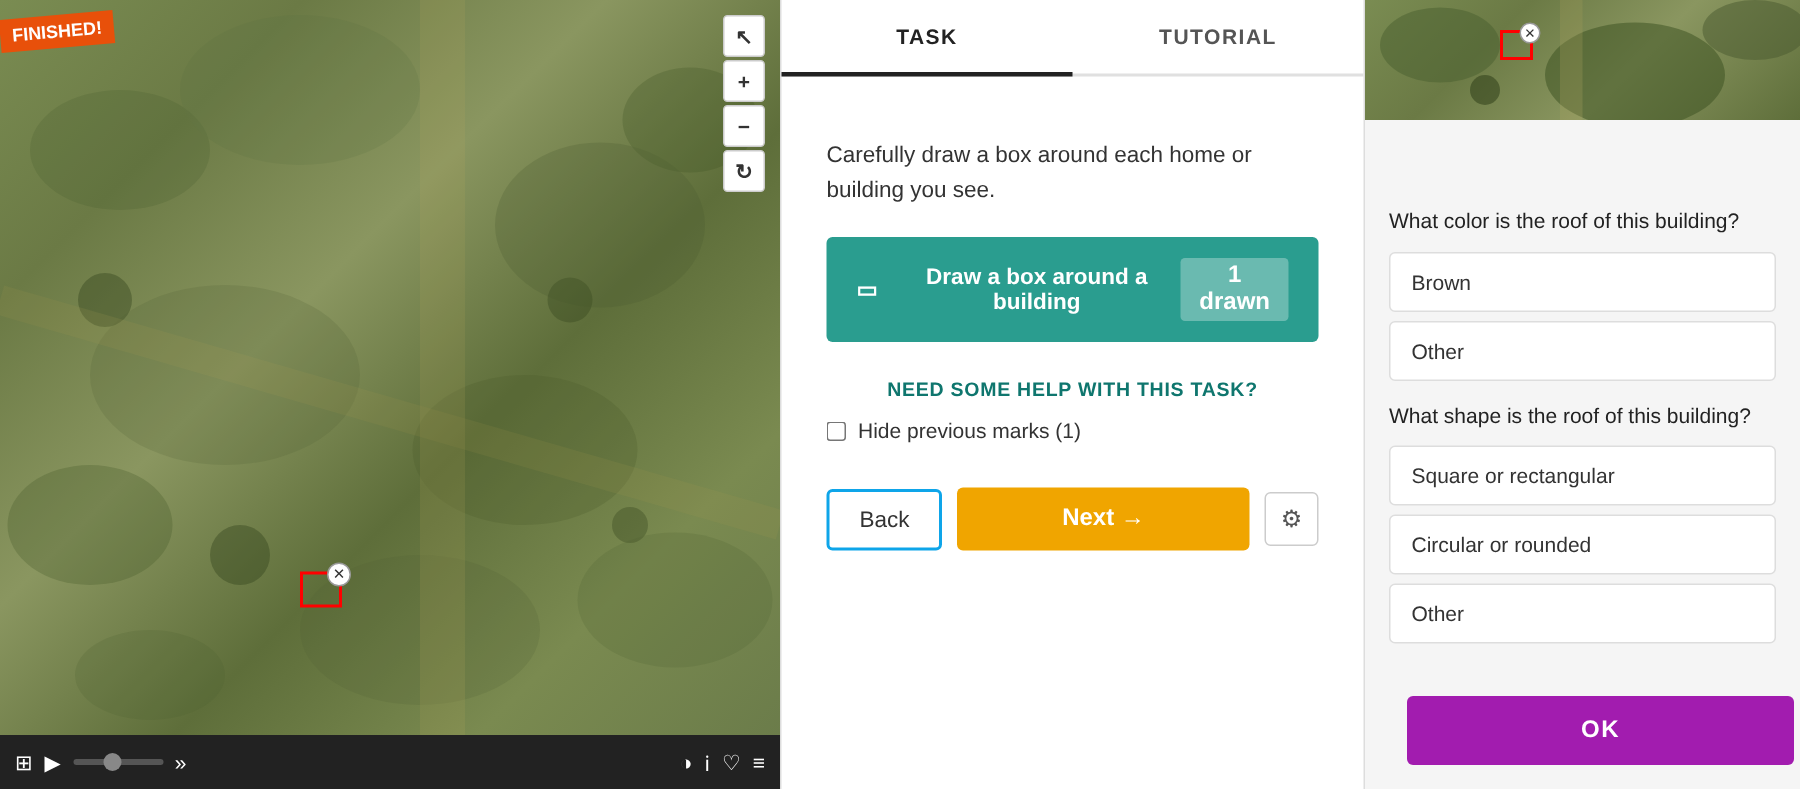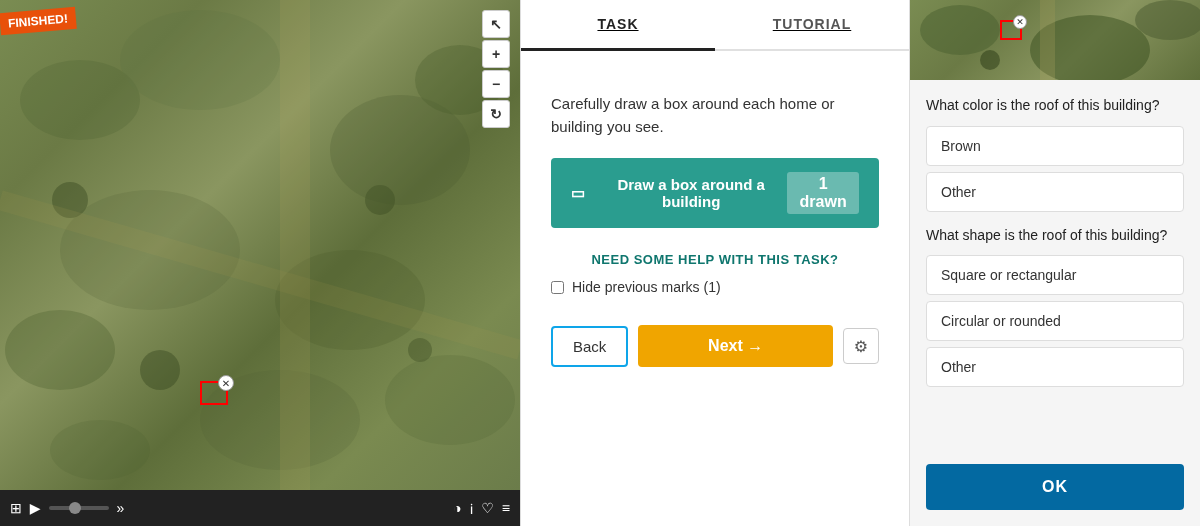--- a/index.html
+++ b/index.html
@@ -156,21 +156,20 @@
       border-left: 1px solid #ddd;
       border-right: 1px solid #ddd;
       display: flex;
       flex-direction: column;
       flex-shrink: 0;
     }
 
     .tabs-header {
       display: flex;
       border-bottom: 2px solid #e0e0e0;
-      text-decoration: underline;
     }
 
     .tab {
       flex: 1;
       padding: 16px 0;
       text-align: center;
       font-weight: bold;
       font-size: 14px;
       letter-spacing: 1px;
       cursor: pointer;
@@ -328,20 +327,21 @@
       align-items: center;
       justify-content: center;
       font-size: 9px;
       color: #333;
     }
 
     .right-content {
       padding: 16px;
       flex: 1;
       overflow-y: auto;
+      margin-top: 42px;
     }
 
     .question-label {
       font-size: 14px;
       color: #222;
       font-weight: normal;
       margin-bottom: 10px;
       line-height: 1.4;
     }
 
@@ -355,23 +355,23 @@
       margin-bottom: 6px;
       cursor: pointer;
     }
 
     .section-gap {
       margin-bottom: 14px;
     }
 
     .ok-btn {
       width: calc(100% - 32px);
-      margin: 0 16px 16px;
+      margin: 0 28px 16px;
       padding: 14px;
-      background: #0369a1;
+      background: #a21caf;
       border: none;
       border-radius: 4px;
       font-size: 16px;
       font-weight: bold;
       color: white;
       cursor: pointer;
       letter-spacing: 1px;
     }
 
     

